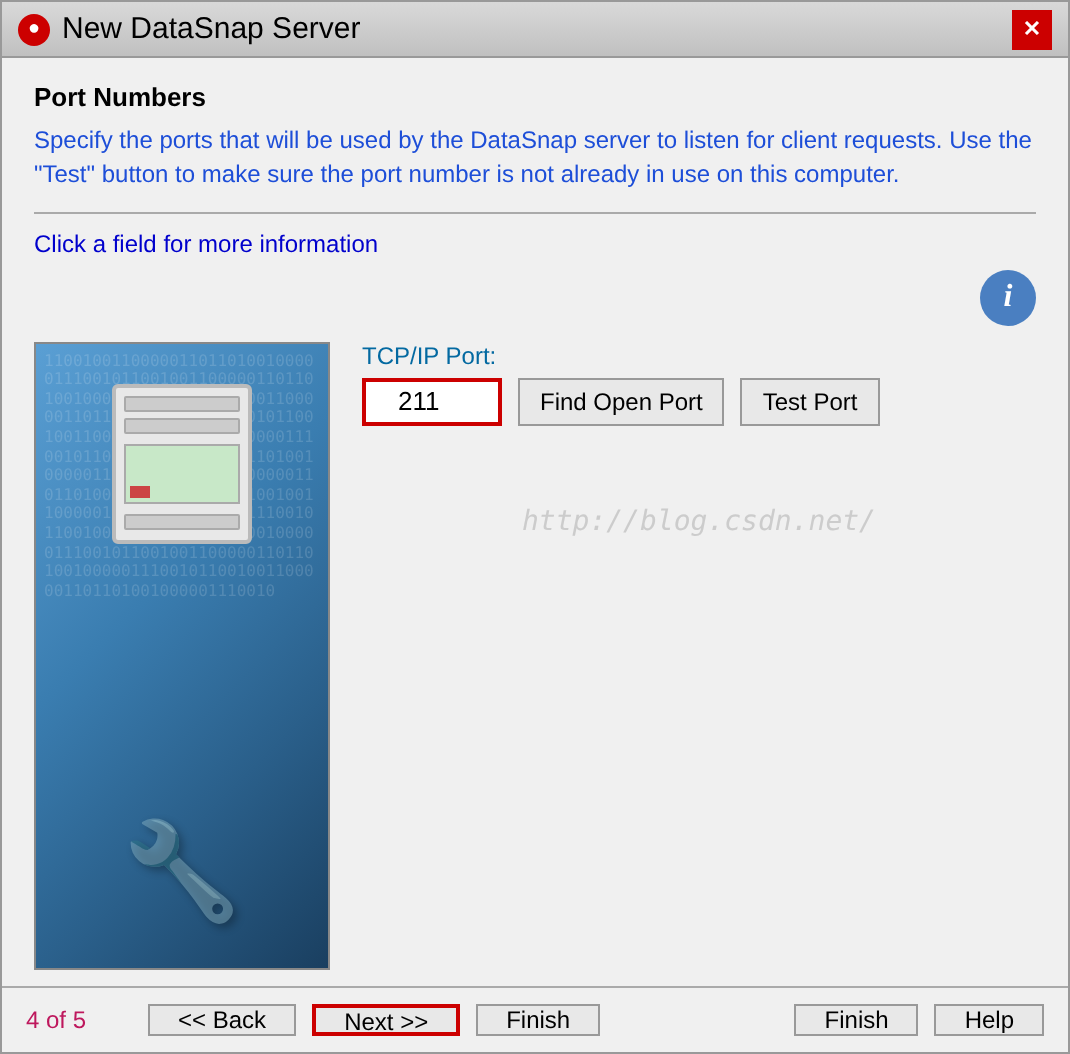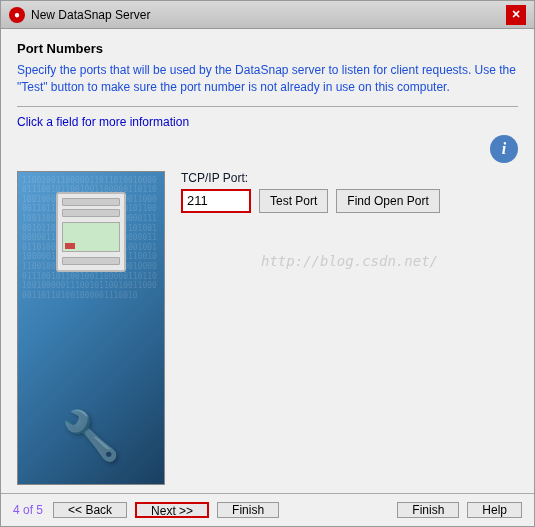--- a/index.html
+++ b/index.html
@@ -42,21 +42,21 @@
       background: #cc0000;
       border-radius: 50%;
       display: flex;
       align-items: center;
       justify-content: center;
       font-size: 10px;
       color: white;
       font-weight: bold;
     }
     .title-bar-title {
-      font-size: 12px;
+      font-size: 15px;
       font-weight: normal;
       color: #000;
     }
     .title-bar-close {
       width: 20px;
       height: 20px;
       background: #cc0000;
       color: white;
       border: none;
       cursor: pointer;
@@ -190,33 +190,33 @@
     }
     .right-panel {
       flex: 1;
       padding-left: 16px;
       display: flex;
       flex-direction: column;
     }
     .port-label {
       font-size: 12px;
       margin-bottom: 4px;
-      color: #0f172a;
+      color: #0369a1;
     }
     .port-row {
       display: flex;
       align-items: center;
       gap: 8px;
       margin-bottom: 8px;
     }
     .port-input {
       width: 70px;
       height: 24px;
       border: 2px solid #cc0000;
-      padding: 2px 4px;
+      padding: 2px 16px;
       font-size: 13px;
       outline: none;
     }
     .port-button {
       height: 24px;
       padding: 0 10px;
       background: #e8e8e8;
       border: 1px solid #999;
       cursor: pointer;
       font-size: 12px;
@@ -233,23 +233,23 @@
     .footer {
       border-top: 1px solid #aaa;
       padding: 8px 12px;
       display: flex;
       align-items: center;
       gap: 8px;
       background: #f0f0f0;
     }
     .footer-step {
       font-size: 12px;
-      color: #8b5cf6;
+      color: #be185d;
       flex: 0 0 auto;
-      margin-right: 2px;
+      margin-right: 23px;
     }
     .footer-btn {
       height: 16px;
       padding: 0 14px;
       background: #e8e8e8;
       border: 1px solid #999;
       cursor: pointer;
       font-size: 12px;
     }
     .footer-btn.next {
@@ -298,22 +298,22 @@
           </div>
         </div>
 
         <div class="wrench-icon">🔧</div>
       </div>
 
       <div class="right-panel">
         <div class="port-label">TCP/IP Port:</div>
         <div class="port-row">
           <input type="text" class="port-input" value="211" style="">
+          <button class="port-button">Find Open Port</button>
           <button class="port-button">Test Port</button>
-          <button class="port-button">Find Open Port</button>
         </div>
         <div class="watermark">http://blog.csdn.net/</div>
       </div>
     </div>
   </div>
 
   <div class="footer">
     <span class="footer-step">4 of 5</span>
     <button class="footer-btn">&lt;&lt; Back</button>
     <button class="footer-btn next">Next &gt;&gt;</button>

